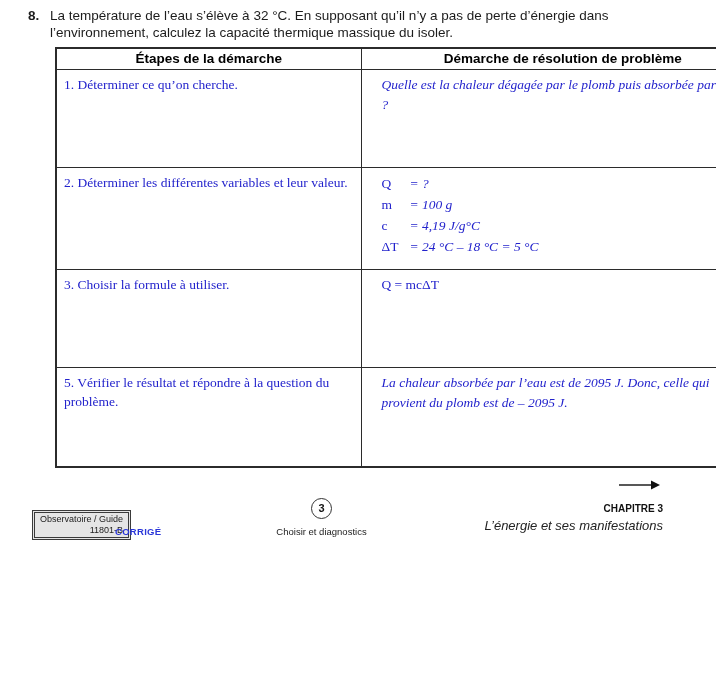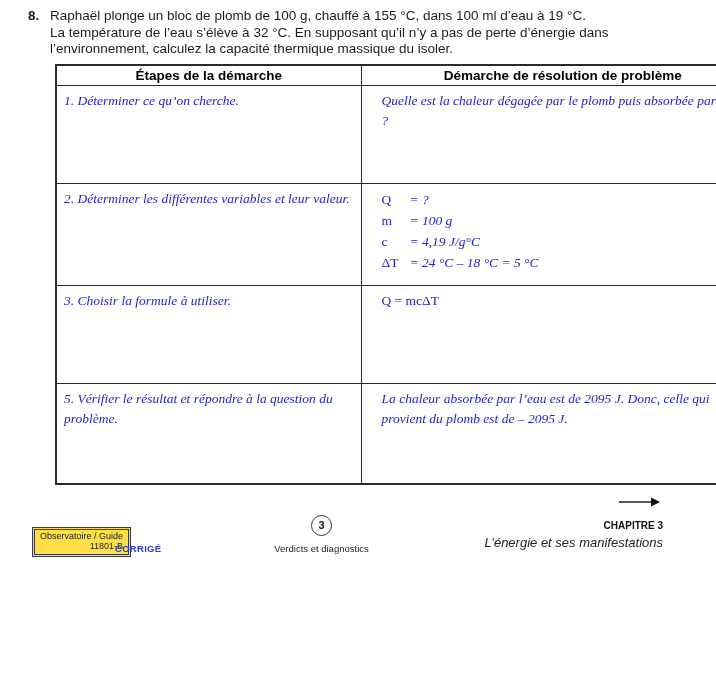--- a/index.html
+++ b/index.html
@@ -47,21 +47,20 @@
     color:#000;
   }
   .r1{height:98px;}
   .r2{height:102px;}
   .r3{height:98px;}
   .r4{height:95px;}
   .r5{height:100px;margin-top:28px;}
   td.step{
     padding:5px 8px 0 7px;
     font-family:"Liberation Serif","DejaVu Serif",serif;
-    font-style:italic;
     font-size:13.5px;line-height:19.5px;
     color:var(--answer-blue);
   }
   td.ans{
     padding:5px 7px 0 20px;
     font-family:Liberation Serif, serif;
     font-size:13.5px;line-height:20px;
     color:var(--answer-blue);
   }
   td.ans.italic{font-style:italic;}
@@ -73,21 +72,21 @@
   .val{font-style:italic;}
   .formula{font-style:normal;}
   .calc{display:flex;}
   .calc-lines .val{display:block;line-height:20px;white-space:nowrap;}
 
   
   .footer{position:relative;height:97px;}
   .arrow-right{position:absolute;left:618px;top:9px;}
   .pub-box{
     position:absolute;left:32px;top:42px;
-    border:1px solid #3a3a3a;padding:1px;background:#fde047;
+    border:1px solid #3a3a3a;padding:1px;background:#e5e5e5;
   }
   .pub-box-inner{
     border:1px solid #3a3a3a;
     padding:1px 5px 2px;
     text-align:right;
     font-size:9px;line-height:10.5px;color:#222;
     min-width:72px;
   }
   .corrige{
     position:absolute;left:115px;top:58px;
@@ -114,21 +113,20 @@
   }
 </style>
 </head>
 <body>
 
 <div class="page">
 
   <div class="problem">
     <span class="problem-number">8.</span>
     <div class="problem-text">
-      <div class="problem-line">Raphaël plonge un bloc de plomb de 100 g, chauffé à 155 °C, dans 100 ml d’eau à 19 °C.</div>
       <div class="problem-line">La température de l’eau s’élève à 32 °C. En supposant qu’il n’y a pas de perte d’énergie dans</div>
       <div class="problem-line">l’environnement, calculez la capacité thermique massique du isoler.</div>
     </div>
   </div>
 
   <table class="solution-table">
     <colgroup>
         <col style="width:305px">
         <col>
       </colgroup>
@@ -175,19 +173,19 @@
 
     <div class="pub-box">
       <div class="pub-box-inner">
         <div>Observatoire / Guide</div>
         <div>11801-B</div>
       </div>
     </div>
     <span class="corrige">CORRIGÉ</span>
 
     <div class="page-circle">3</div>
-    <div class="section-label">Verdicts et diagnostics</div>
+    <div class="section-label">Choisir et diagnostics</div>
 
     <div class="chapter">CHAPITRE 3</div>
     <div class="chapter-sub">L’énergie et ses manifestations</div>
   </div>
 
 </div>
 
 </body></html>

